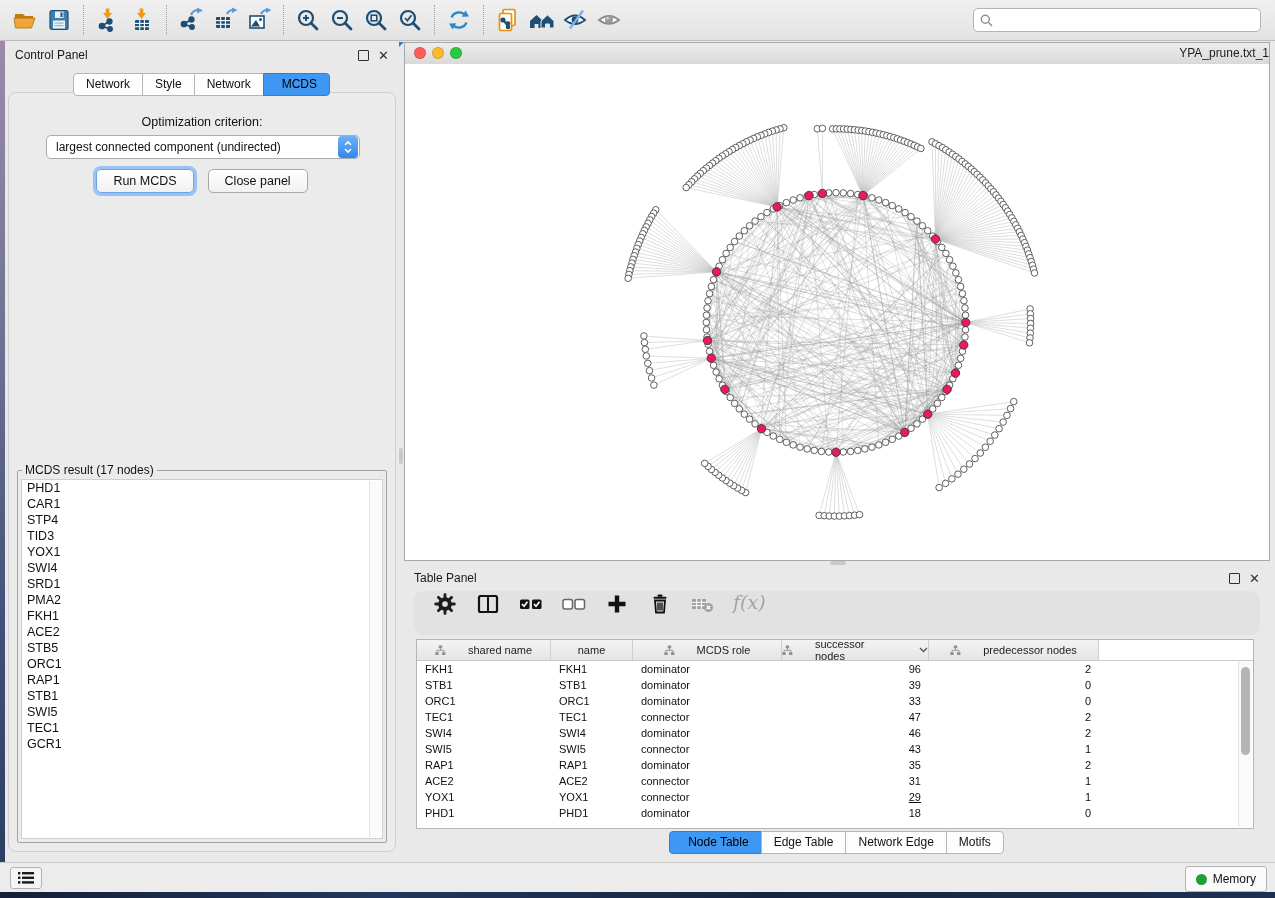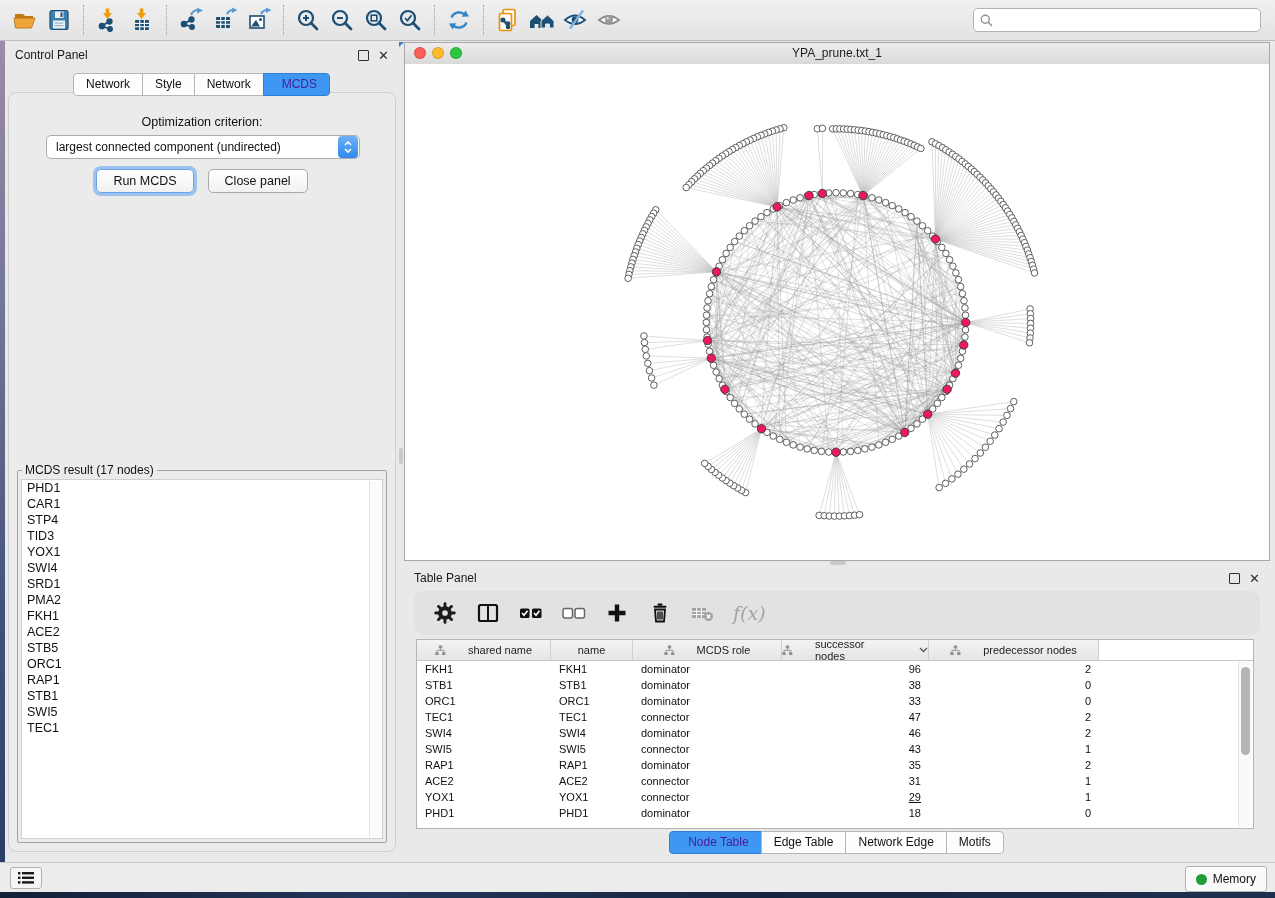--- a/index.html
+++ b/index.html
@@ -23,51 +23,51 @@
   .pt-controls{margin-left:auto;display:flex;align-items:center;gap:9px;}
   .float-box{width:9px;height:9px;border:1.6px solid #2e2e2e;display:inline-block;border-radius:1px;}
   .close-x{font-size:13px;font-weight:bold;color:#2e2e2e;line-height:1;}
 
   
   .control-panel{position:absolute;left:5px;top:42px;width:394px;height:820px;background:#e9e9e9;}
   .cp-tabs{position:absolute;top:31px;left:0;right:0;display:flex;justify-content:center;z-index:2;}
   .cp-tab{padding:3px 12px 4px;font-size:12px;background:#fdfdfd;border:1px solid #b5b5b5;margin-left:-1px;color:#111;cursor:pointer;}
   .cp-tab:first-child{border-radius:4px 0 0 4px;}
   .cp-tab:last-child{border-radius:0 4px 4px 0;}
-  .cp-tab.active{background:#3e97f2;border-color:#2f7fd6;color:#4c1d95;padding-left:18px;}
+  .cp-tab.active{background:#3e97f2;border-color:#2f7fd6;color:#000000;padding-left:18px;}
   .cp-inner{position:absolute;top:50px;left:3px;right:3px;bottom:10px;background:#ebebeb;border:1px solid #cfcfcf;border-radius:8px;}
   .opt-label{position:absolute;top:22px;left:0;right:0;text-align:center;font-size:12.5px;color:#111;}
   .dropdown{position:absolute;top:42px;left:37px;width:314px;height:24px;background:#fff;border:1px solid #ababab;border-radius:5px;display:flex;align-items:center;box-sizing:border-box;cursor:pointer;}
   .dropdown .dd-text{flex:1;font-size:12px;padding-left:9px;color:#111;white-space:nowrap;}
   .dd-stepper{width:20px;height:22px;border-radius:4px;background:linear-gradient(#6db1f8,#2f88ec);margin-right:1px;display:flex;flex-direction:column;align-items:center;justify-content:center;gap:2px;}
   .btn-row{position:absolute;top:76px;left:0;right:0;display:flex;justify-content:center;gap:14px;}
   .pbtn{height:24px;padding:0 16px;font-size:12.5px;background:linear-gradient(#ffffff,#f1f1f1);border:1px solid #a9a9a9;border-radius:5px;color:#111;cursor:pointer;}
   .pbtn.focused{box-shadow:0 0 0 3px rgba(90,160,245,.55);border-color:#6aa3e8;}
   .mcds-group{position:absolute;top:370px;left:8px;right:8px;bottom:8px;border:1px solid #a3a3a3;border-radius:2px;margin:0;padding:0;}
   .mcds-group legend{font-size:12px;color:#111;padding:0 3px;margin-left:4px;}
   .mcds-list{position:absolute;top:2px;left:3px;right:3px;bottom:3px;background:#fff;border:1px solid #cfcfcf;overflow:hidden;}
   .mcds-item{font-size:12.5px;line-height:16px;padding-left:5px;color:#111;}
   .mcds-scroll{position:absolute;top:1px;bottom:1px;right:1px;width:11px;background:#fbfbfb;border-left:1px solid #e2e2e2;}
 
   
   .network-window{position:absolute;left:404px;top:42px;width:866px;height:519px;background:#fff;border:1px solid #a8a8a8;box-sizing:border-box;}
   .net-titlebar{position:relative;height:21px;background:linear-gradient(#ededed,#d9d9d9);border-bottom:1px solid #b0b0b0;}
   .lights{position:absolute;left:9px;top:4px;display:flex;gap:6px;}
   .light{width:12px;height:12px;border-radius:50%;box-sizing:border-box;border:1px solid rgba(0,0,0,.15);}
-  .net-title{position:absolute;left:0;right:0;top:3px;text-align:center;font-size:12px;color:#1c1c1c;}
+  .net-title{position:absolute;left:0;right:0;top:3px;text-align:right;font-size:12px;color:#1c1c1c;}
   .net-canvas{position:absolute;left:0;right:0;top:21px;bottom:0;background:#fff;}
   .net-canvas svg{display:block;width:100%;height:100%;}
 
   .split-h-handle{position:absolute;left:830px;top:561px;width:16px;height:4px;background:#c9c9c9;border-radius:2px;}
   .split-v-handle{position:absolute;left:399px;top:448px;width:4px;height:16px;background:#c9c9c9;border-radius:2px;}
   .collapse-mark{position:absolute;left:399px;top:42px;width:0;height:0;border-top:5px solid #3b78c8;border-right:5px solid transparent;}
 
   
   .table-panel{position:absolute;left:404px;top:565px;width:866px;height:296px;background:#e9e9e9;}
-  .tp-toolbar{position:absolute;top:26px;left:10px;right:10px;height:44px;background:#e2e2e2;border-radius:9px;display:flex;align-items:center;gap:17px;padding-left:18px;box-sizing:border-box;}
+  .tp-toolbar{position:absolute;top:26px;left:10px;right:10px;height:44px;background:#e2e2e2;border-radius:9px;display:flex;align-items:flex-start;gap:17px;padding-left:18px;box-sizing:border-box;}
   .tp-ic{width:26px;height:26px;display:flex;align-items:center;justify-content:center;background:transparent;border:none;padding:0;cursor:pointer;}
   .fx-label{font-size:19px;font-style:italic;font-family:"DejaVu Serif","Liberation Serif",serif;color:#a2a2a2;}
   .tp-table{position:absolute;top:74px;left:12px;right:16px;bottom:32px;background:#fff;border:1px solid #b5b5b5;box-sizing:border-box;overflow:hidden;}
   .tp-header{display:flex;height:20px;border-bottom:1px solid #c9c9c9;}
   .th{background:linear-gradient(#f3f3f3,#e5e5e5);border-right:1px solid #cfcfcf;display:flex;align-items:center;justify-content:center;gap:22px;font-size:11px;color:#222;box-sizing:border-box;}
   .tr{display:flex;height:16px;align-items:center;}
   .td{font-size:11px;color:#111;box-sizing:border-box;padding:0 8px;white-space:nowrap;overflow:hidden;}
   .td.num{text-align:right;}
   .tp-scroll{position:absolute;right:1px;top:21px;bottom:1px;width:13px;background:#fafafa;border-left:1px solid #e3e3e3;}
   .tp-thumb{position:absolute;left:2px;top:6px;width:9px;height:88px;background:#b5b5b5;border-radius:5px;}
@@ -298,20 +298,21 @@
             <div class="mcds-item">SRD1</div>
             <div class="mcds-item">PMA2</div>
             <div class="mcds-item">FKH1</div>
             <div class="mcds-item">ACE2</div>
             <div class="mcds-item">STB5</div>
             <div class="mcds-item">ORC1</div>
             <div class="mcds-item">RAP1</div>
             <div class="mcds-item">STB1</div>
             <div class="mcds-item">SWI5</div>
             <div class="mcds-item">TEC1</div>
+            <div class="mcds-item">GCR1</div>
             <div class="mcds-scroll"></div>
           </div>
       </fieldset>
     </div>
   </div>
 
   <div class="network-window">
     <div class="net-titlebar">
       <span class="lights">
         <span class="light" style="background:#ff5e57"></span>
@@ -1320,21 +1321,21 @@
             <div class="td" style="width: 134px;">FKH1</div>
             <div class="td" style="width: 82px;">FKH1</div>
             <div class="td" style="width: 149px;">dominator</div>
             <div class="td num" style="width: 147px;">96</div>
             <div class="td num" style="width: 170px;">2</div>
           </div>
           <div class="tr">
             <div class="td" style="width: 134px;">STB1</div>
             <div class="td" style="width: 82px;">STB1</div>
             <div class="td" style="width: 149px;">dominator</div>
-            <div class="td num" style="width: 147px;">38</div>
+            <div class="td num" style="width: 147px;">39</div>
             <div class="td num" style="width: 170px;">0</div>
           </div>
           <div class="tr">
             <div class="td" style="width: 134px;">ORC1</div>
             <div class="td" style="width: 82px;">ORC1</div>
             <div class="td" style="width: 149px;">dominator</div>
             <div class="td num" style="width: 147px;">33</div>
             <div class="td num" style="width: 170px;">0</div>
           </div>
           <div class="tr">

